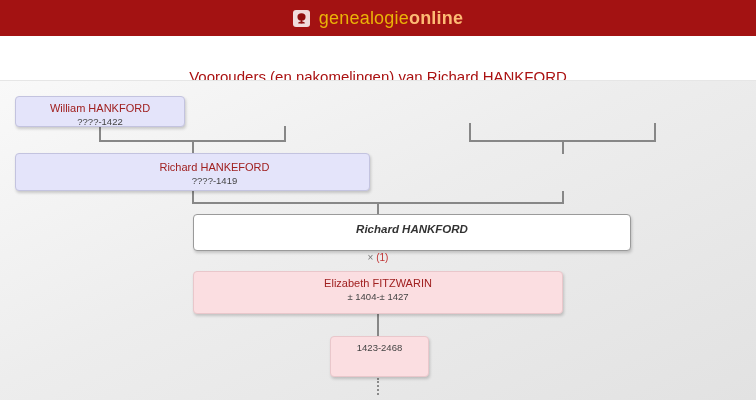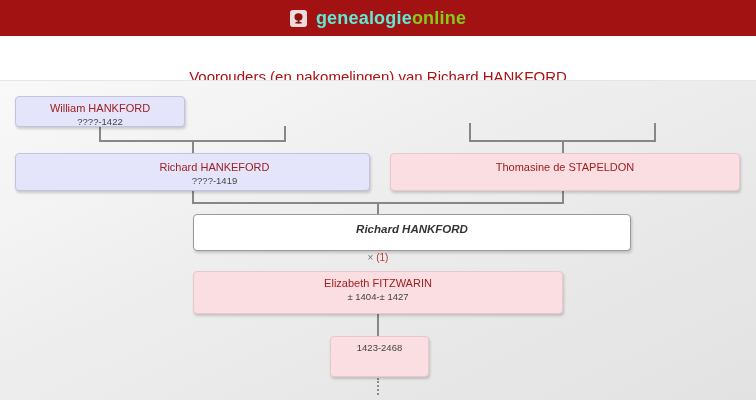--- a/index.html
+++ b/index.html
@@ -25,22 +25,22 @@
     gap: 9px;
     cursor: pointer;
   }
   .logo-icon {
     width: 17px; height: 17px;
     background: #f0dcdc;
     border-radius: 3px;
     display: flex; align-items: center; justify-content: center;
   }
   .logo-text { font-size: 18px; letter-spacing: 0.2px; }
-  .logo-text .prefix { color: #5eead4; font-weight: 700; margin-top: 14px; }
-  .logo-text .suffix { color: #84cc16; font-weight: 700; }
+  .logo-text .prefix { color: #eab308; font-weight: 400; margin-top: 14px; }
+  .logo-text .suffix { color: #fdba74; font-weight: 700; }
 
   
   .title-bar {
     height: 44px;
     background: #ffffff;
     display: flex;
     align-items: center;
     justify-content: center;
   }
   .page-title {
@@ -144,24 +144,20 @@
     <div class="person style-lavender box-william">
       <span class="name">William HANKFORD</span>
       <span class="dates">????-1422</span>
     </div>
 
     <div class="person style-lavender box-richard-sr">
       <span class="name">Richard HANKEFORD</span>
       <span class="dates">????-1419</span>
     </div>
 
-    <div class="person style-pink box-thomasine-sr">
-      <span class="name">Thomasine de STAPELDON</span>
-      <span class="dates"></span>
-    </div>
 
     <div class="person style-white box-richard">
       <span class="name">Richard HANKFORD</span>
     </div>
 
     <div class="marriage"><span class="x-symbol">×</span> <span class="x-num">(1)</span></div>
 
     <div class="person style-pink box-elizabeth">
       <span class="name">Elizabeth FITZWARIN</span>
       <span class="dates">± 1404-± 1427</span>

